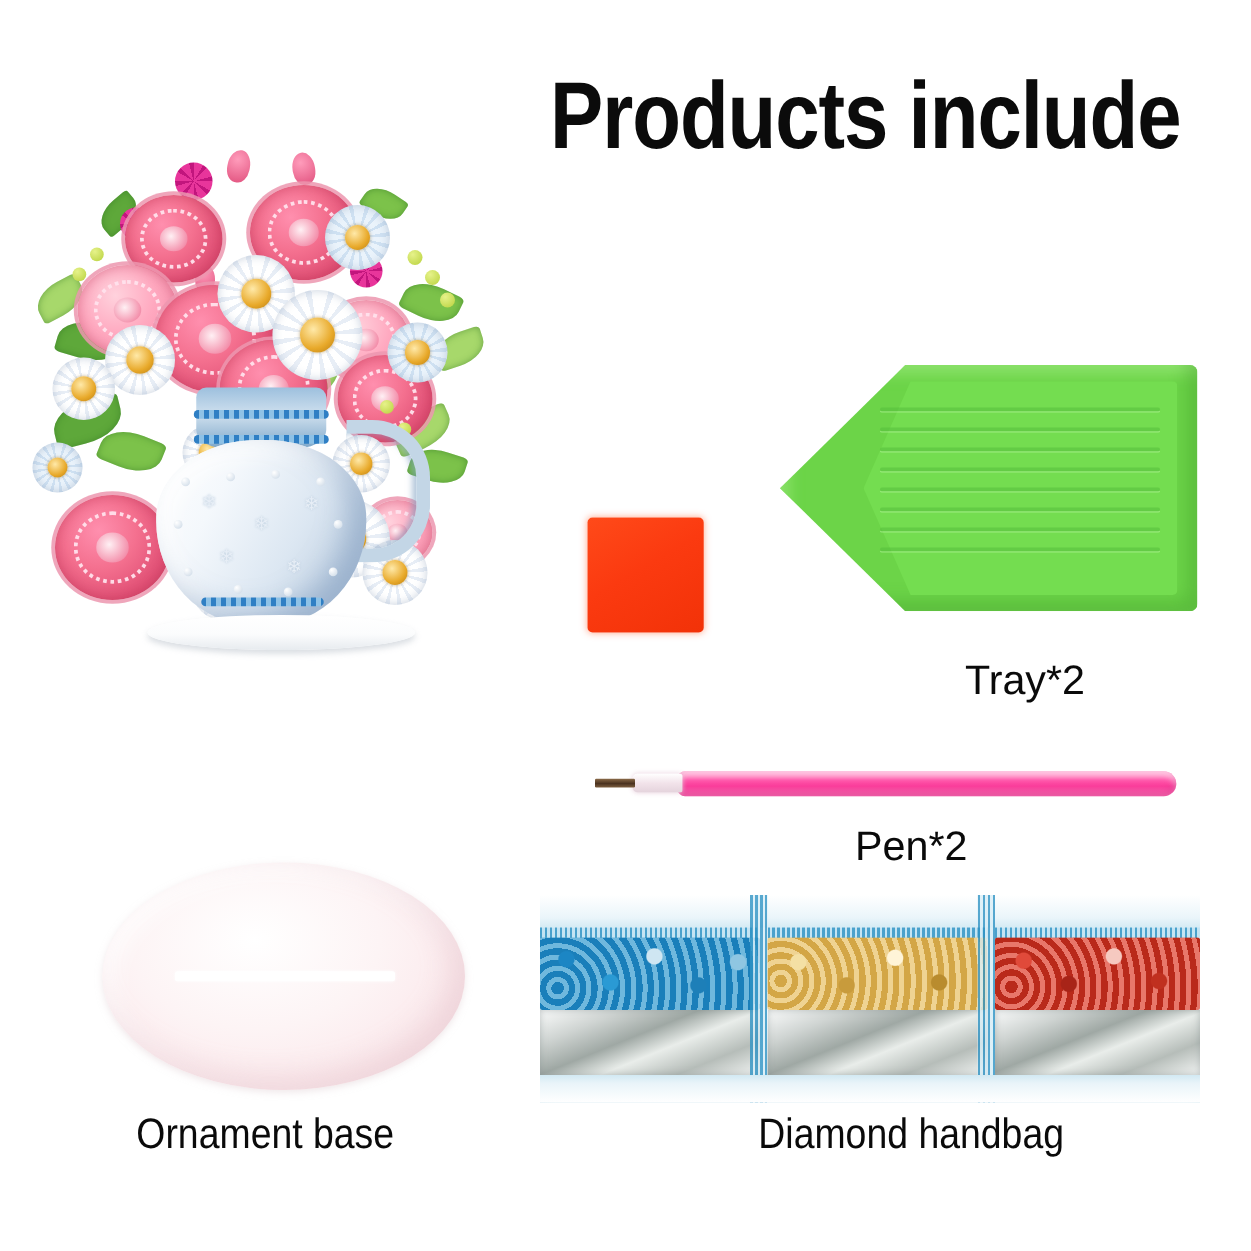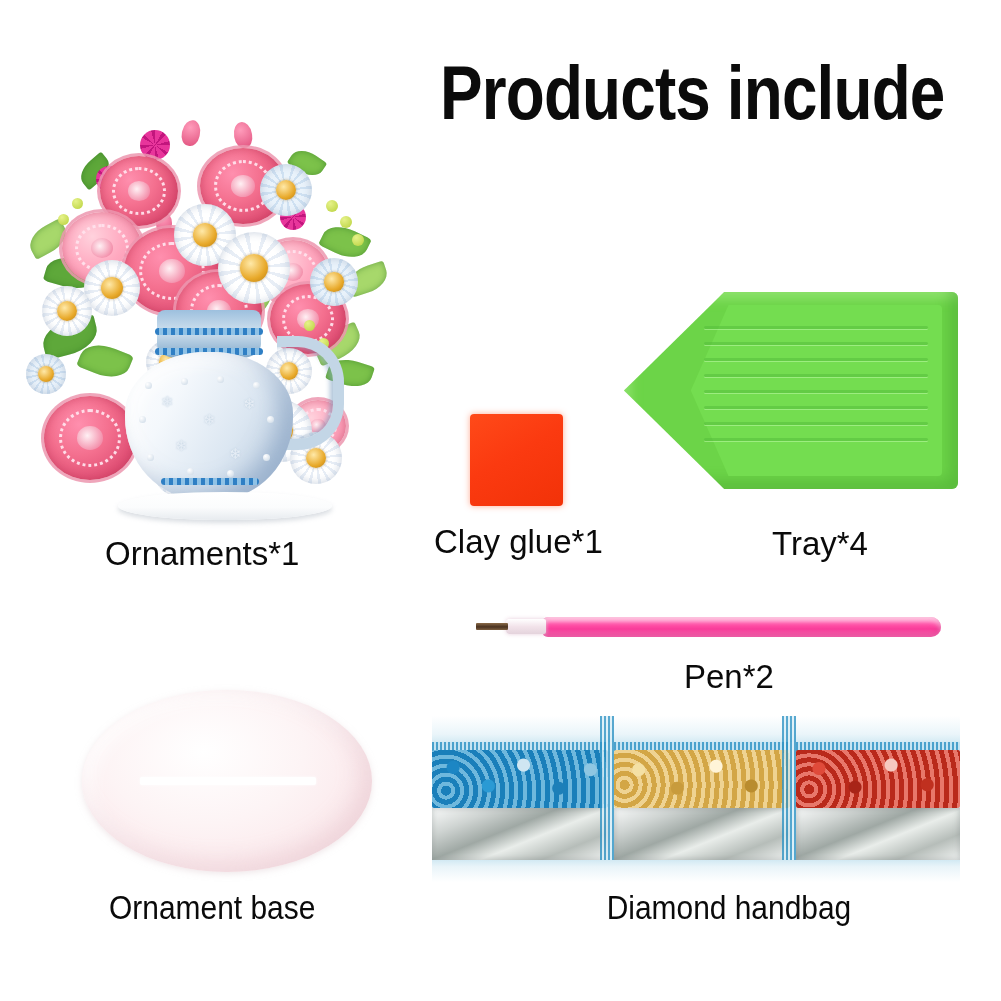--- a/index.html
+++ b/index.html
@@ -245,38 +245,36 @@
       <div class="pearl" style="left:150px;top:108px;"></div>
       <div class="pearl" style="left:30px;top:146px;"></div>
       <div class="pearl" style="left:146px;top:146px;"></div>
       <div class="pearl" style="left:70px;top:160px;"></div>
       <div class="pearl" style="left:110px;top:162px;"></div>
     </div>
 
     <div id="stand"></div>
   </div>
 
-  <div class="cap cap-normal" style="left:105px;top:535px;">Ornaments*1</div>
 
   <div id="clayglue"></div>
-  <div class="cap cap-normal" style="left:434px;top:523px;">Clay glue*1</div>
 
   <div id="tray">
     <div id="tray-shape"></div>
     <div id="tray-inner"></div>
     <div class="groove" style="top:34px;"></div>
     <div class="groove" style="top:50px;"></div>
     <div class="groove" style="top:66px;"></div>
     <div class="groove" style="top:82px;"></div>
     <div class="groove" style="top:98px;"></div>
     <div class="groove" style="top:114px;"></div>
     <div class="groove" style="top:130px;"></div>
     <div class="groove" style="top:146px;"></div>
   </div>
-  <div class="cap cap-normal" style="left:772px;top:525px;">Tray*4</div>
+  <div class="cap cap-normal" style="left:772px;top:525px;">Tray*2</div>
 
   <div id="pen">
     <div id="pen-barrel"></div>
     <div id="pen-ferrule"></div>
     <div id="pen-nib"></div>
   </div>
   <div class="cap cap-normal" style="left:684px;top:658px;">Pen*2</div>
 
   <div id="obase">
     <div id="obase-slot"></div>

